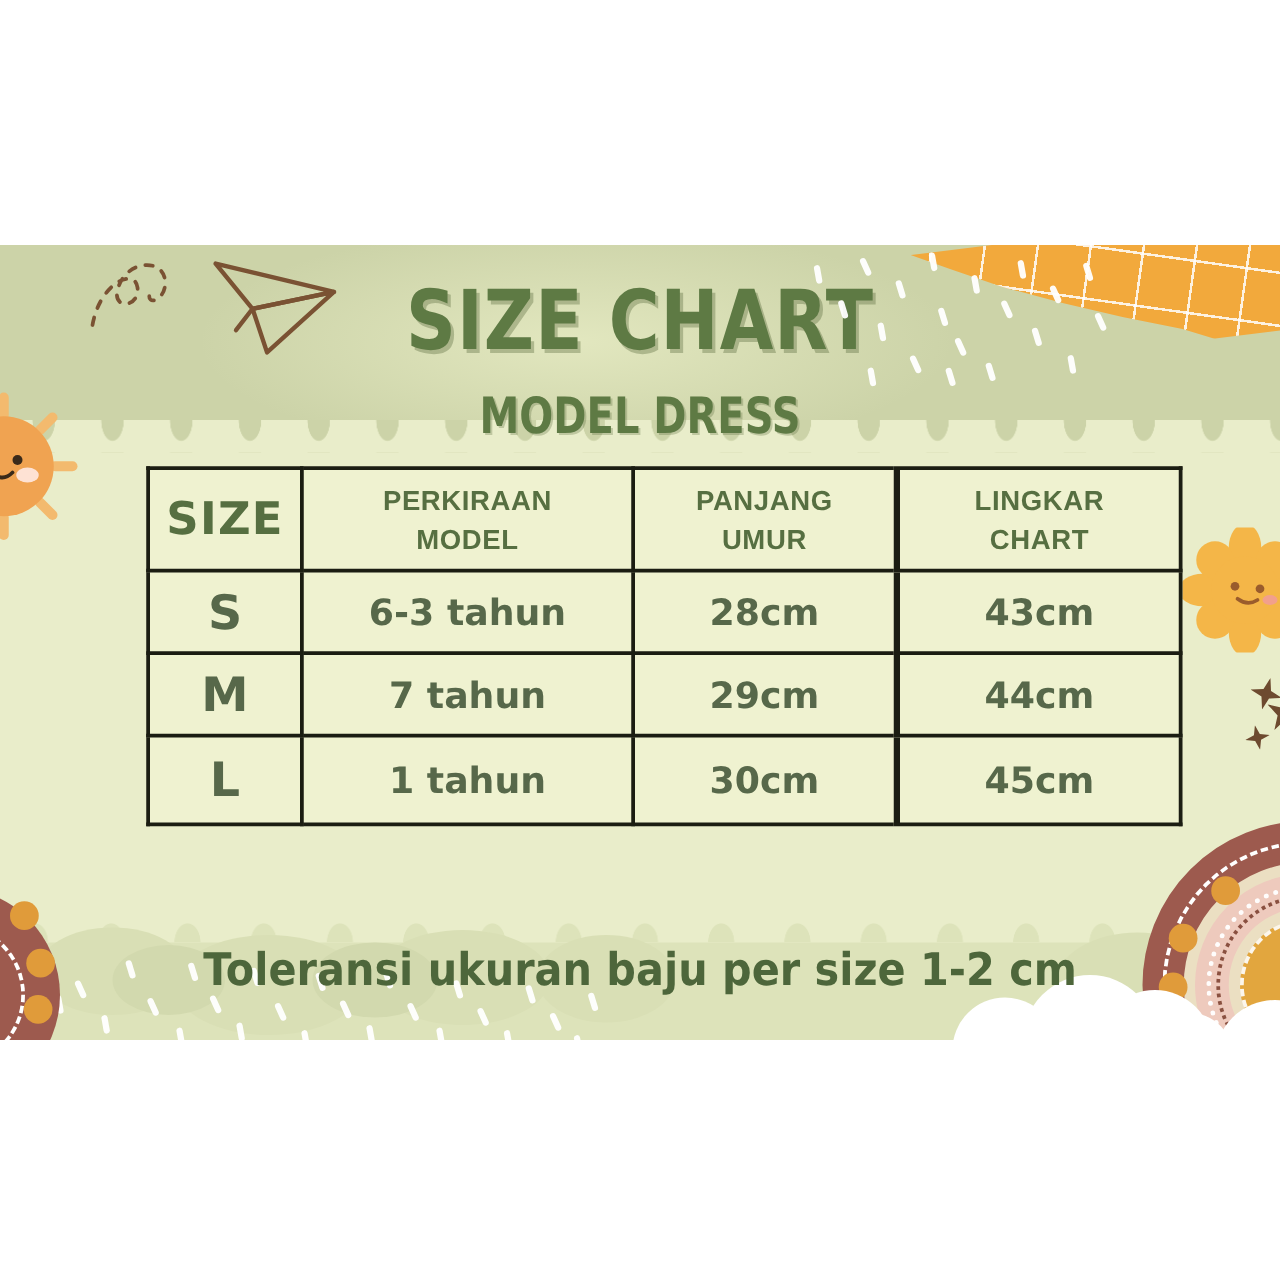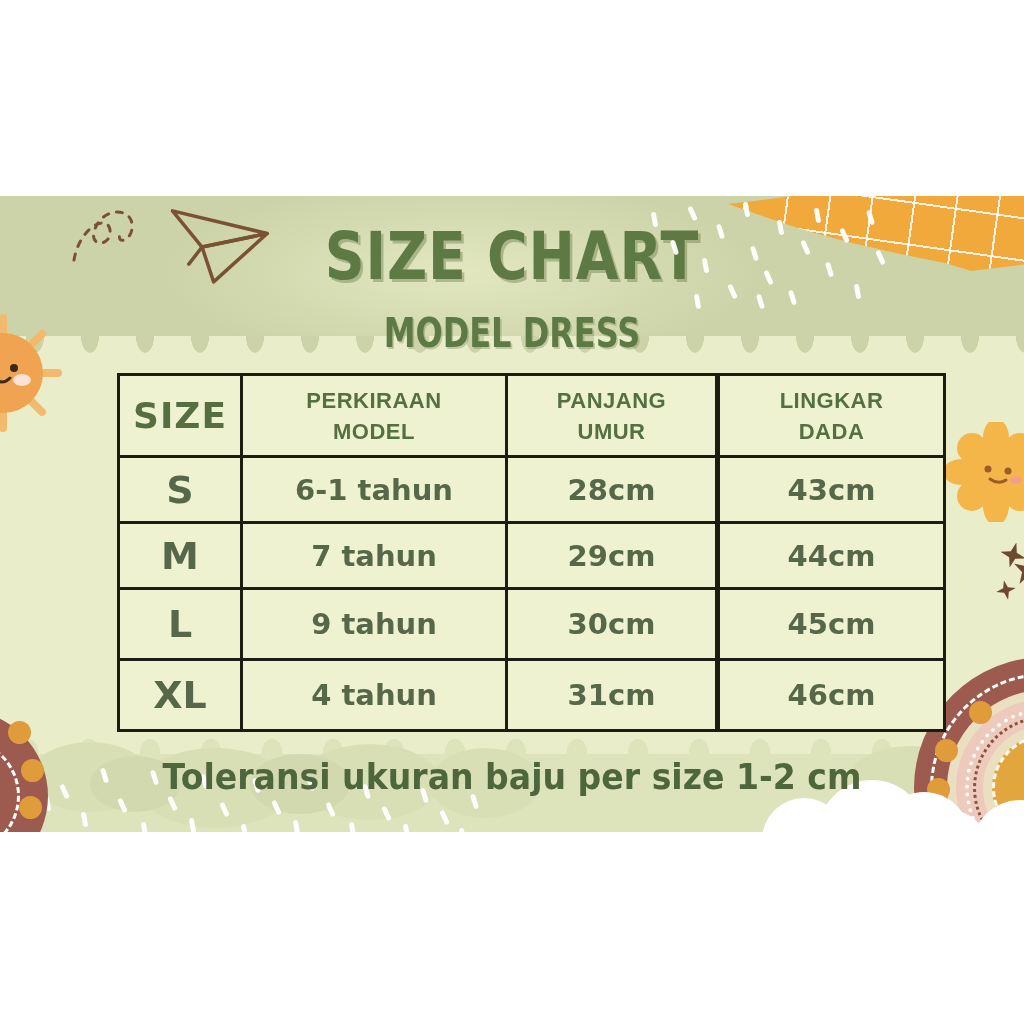--- a/index.html
+++ b/index.html
@@ -255,47 +255,41 @@
           <th>
             <span class="h-line">PERKIRAAN</span>
             <span class="h-line">MODEL</span>
             </th>
           <th>
             <span class="h-line">PANJANG</span>
             <span class="h-line">UMUR</span>
             </th>
           <th class="thick-l">
             <span class="h-line">LINGKAR</span>
-            <span class="h-line">DADA</span>
+            <span class="h-line">CHART</span>
             </th>
         </tr>
       </thead>
       <tbody>
         <tr class="r1">
           <td><span class="size-val">S</span></td>
-          <td><span class="cell-val">6-1 tahun</span></td>
+          <td><span class="cell-val">6-3 tahun</span></td>
           <td><span class="cell-val">28cm</span></td>
           <td class="thick-l"><span class="cell-val">43cm</span></td>
         </tr>
         <tr class="r2">
           <td><span class="size-val">M</span></td>
           <td><span class="cell-val">7 tahun</span></td>
           <td><span class="cell-val">29cm</span></td>
           <td class="thick-l"><span class="cell-val">44cm</span></td>
         </tr>
         <tr class="r3">
           <td><span class="size-val">L</span></td>
-          <td><span class="cell-val">9 tahun</span></td>
+          <td><span class="cell-val">1 tahun</span></td>
           <td><span class="cell-val">30cm</span></td>
           <td class="thick-l"><span class="cell-val">45cm</span></td>
-        </tr>
-        <tr class="r4">
-          <td><span class="size-val">XL</span></td>
-          <td><span class="cell-val">4 tahun</span></td>
-          <td><span class="cell-val">31cm</span></td>
-          <td class="thick-l"><span class="cell-val">46cm</span></td>
         </tr>
       </tbody>
     </table>
 
     <p class="footer-note">Toleransi ukuran baju per size 1-2 cm</p>
   </div>
 </div>
 
 </body></html>

